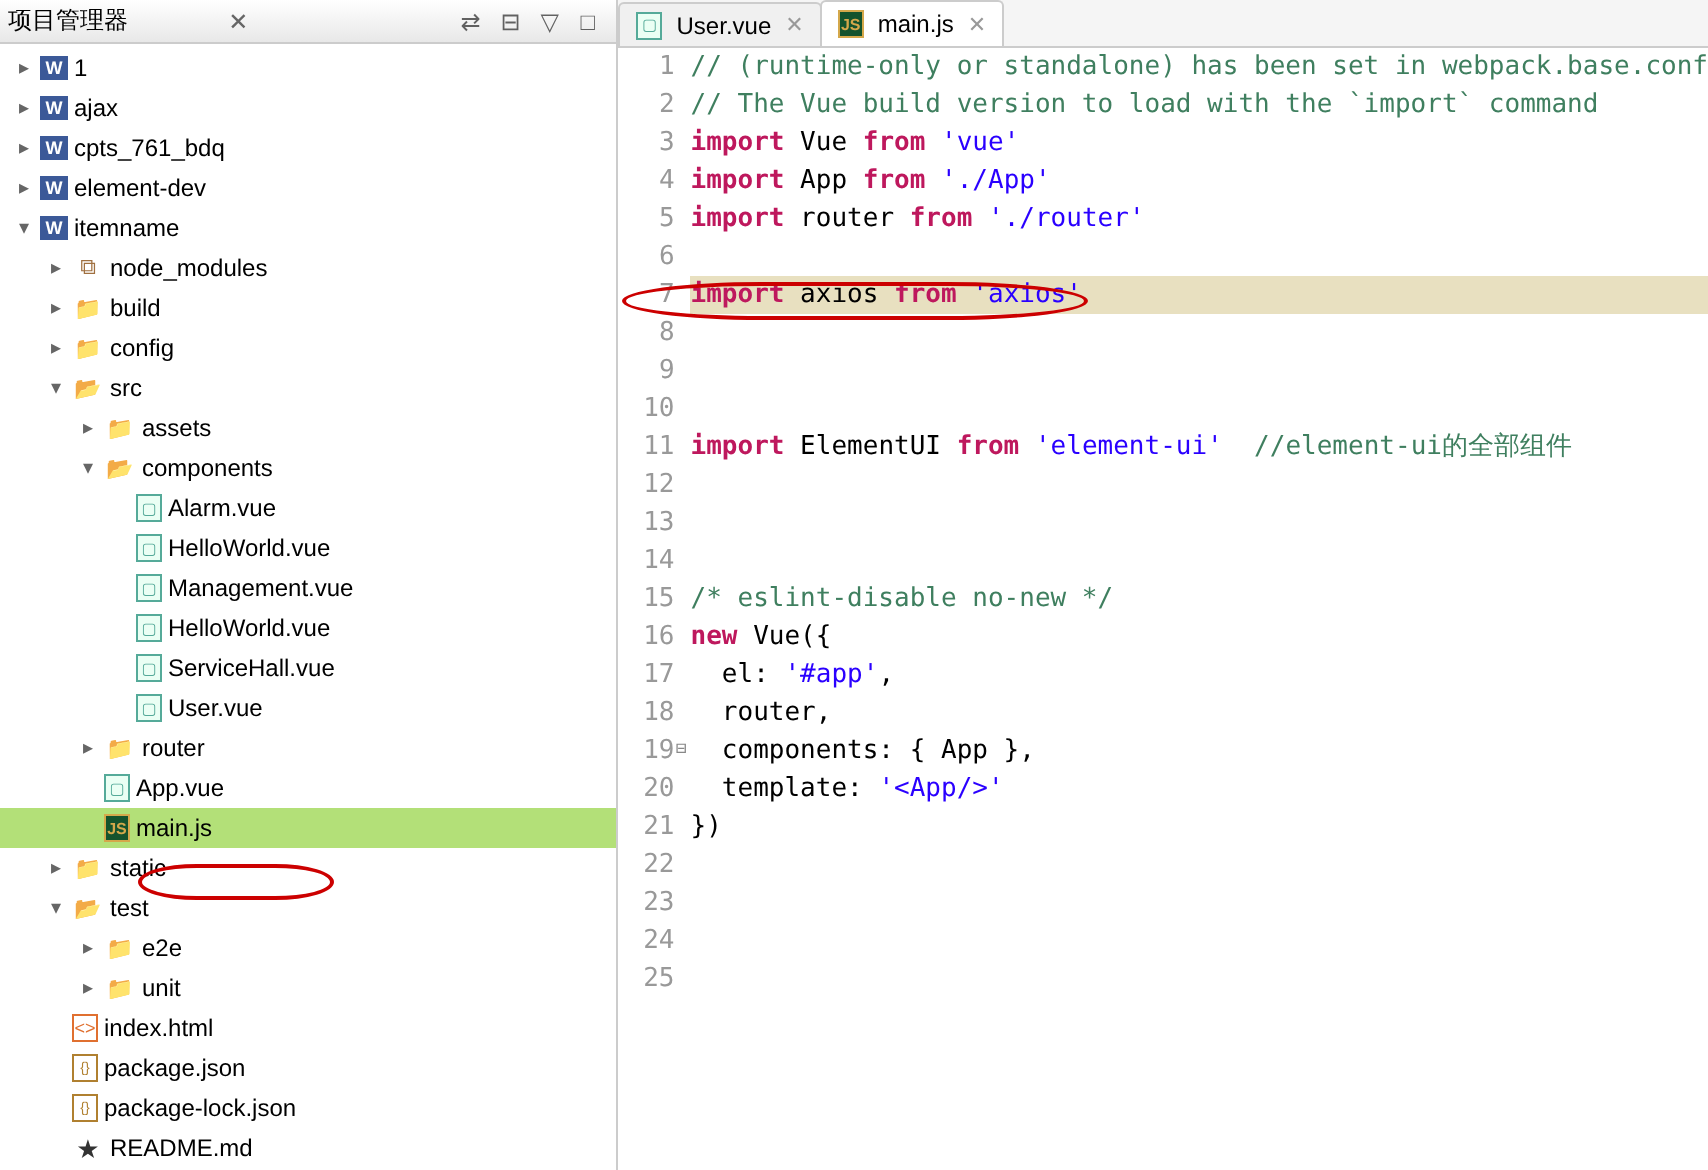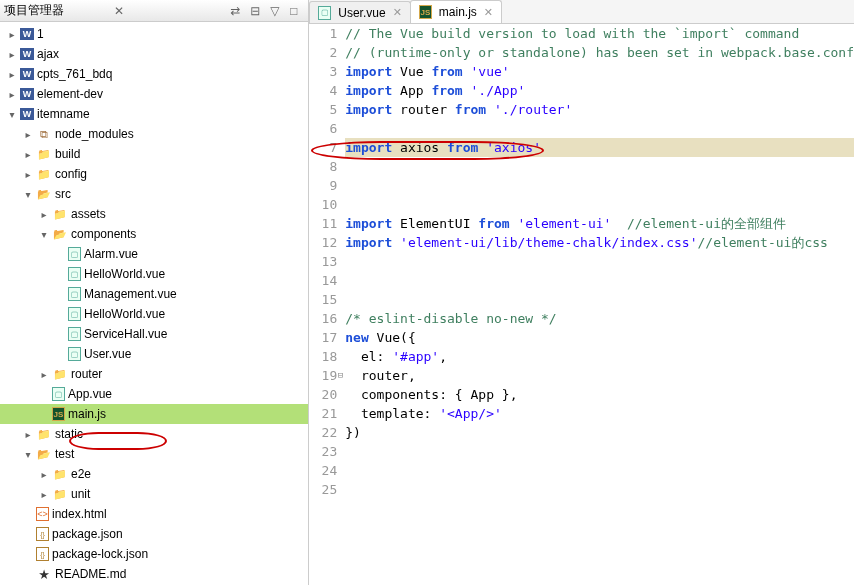--- a/index.html
+++ b/index.html
@@ -35,21 +35,21 @@
 .tab.active { background: #fff; height: 23px; position: relative; z-index: 1; }
 .tab-close { color: #999; font-size: 11px; margin-left: 3px; }
 .code-editor { flex: 1; display: flex; font-family: Consolas, monospace; font-size: 13px; line-height: 19px; overflow: auto; }
 .gutter { width: 36px; text-align: right; padding-right: 8px; color: #999; user-select: none; background: #fff; }
 .gutter .lineno { height: 19px; }
 .gutter .lineno.collapse-marker { position: relative; }
 .gutter .lineno.collapse-marker::after { content: '⊟'; position: absolute; right: -6px; font-size: 9px; color: #888; }
 .code-lines { flex: 1; }
 .code-line { height: 19px; white-space: pre; }
 .code-line.highlight { background: #e8e0c0; }
-.kw { color: #1d4ed8; font-weight: bold; }
+.kw { color: #be185d; font-weight: bold; }
 .str { color: #2a00ff; }
 .com { color: #3f7f5f; }
 .circle-annotation { position: absolute; border: 2px solid #c00; border-radius: 50%; pointer-events: none; }
 .circle-1 { top: 141px; left: 311px; width: 233px; height: 19px; border-radius: 60% 60% 60% 60% / 100% 100% 100% 100%; }
 .circle-2 { top: 432px; left: 69px; width: 98px; height: 18px; border-radius: 60% 60% 60% 60% / 100% 100% 100% 100%; }
 </style>
 </head>
 <body>
 
 <div class="sidebar">
@@ -243,32 +243,31 @@
         <div class="lineno">18</div>
         <div class="lineno collapse-marker">19</div>
         <div class="lineno">20</div>
         <div class="lineno">21</div>
         <div class="lineno">22</div>
         <div class="lineno">23</div>
         <div class="lineno">24</div>
         <div class="lineno">25</div>
       </div>
     <div class="code-lines" id="codelines">
+        <div class="code-line"><span class="com">// (runtime-only or standalone) has been set in webpack.base.conf</span></div>
         <div class="code-line"><span class="com">// The Vue build version to load with the `import` command</span></div>
-        <div class="code-line"><span class="com">// (runtime-only or standalone) has been set in webpack.base.conf</span></div>
         <div class="code-line"><span class="kw">import</span> Vue <span class="kw">from</span> <span class="str">'vue'</span></div>
         <div class="code-line"><span class="kw">import</span> App <span class="kw">from</span> <span class="str">'./App'</span></div>
         <div class="code-line"><span class="kw">import</span> router <span class="kw">from</span> <span class="str">'./router'</span></div>
         <div class="code-line"></div>
         <div class="code-line highlight"><span class="kw">import</span> axios <span class="kw">from</span> <span class="str">'axios'</span></div>
         <div class="code-line"></div>
         <div class="code-line"></div>
         <div class="code-line"></div>
         <div class="code-line"><span class="kw">import</span> ElementUI <span class="kw">from</span> <span class="str">'element-ui'</span>  <span class="com">//element-ui的全部组件</span></div>
-        <div class="code-line"><span class="kw">import</span> <span class="str">'element-ui/lib/theme-chalk/index.css'</span><span class="com">//element-ui的css</span></div>
         <div class="code-line"></div>
         <div class="code-line"></div>
         <div class="code-line"></div>
         <div class="code-line"><span class="com">/* eslint-disable no-new */</span></div>
         <div class="code-line"><span class="kw">new</span> Vue({</div>
         <div class="code-line">  el: <span class="str">'#app'</span>,</div>
         <div class="code-line">  router,</div>
         <div class="code-line">  components: { App },</div>
         <div class="code-line">  template: <span class="str">'&lt;App/&gt;'</span></div>
         <div class="code-line">})</div>

